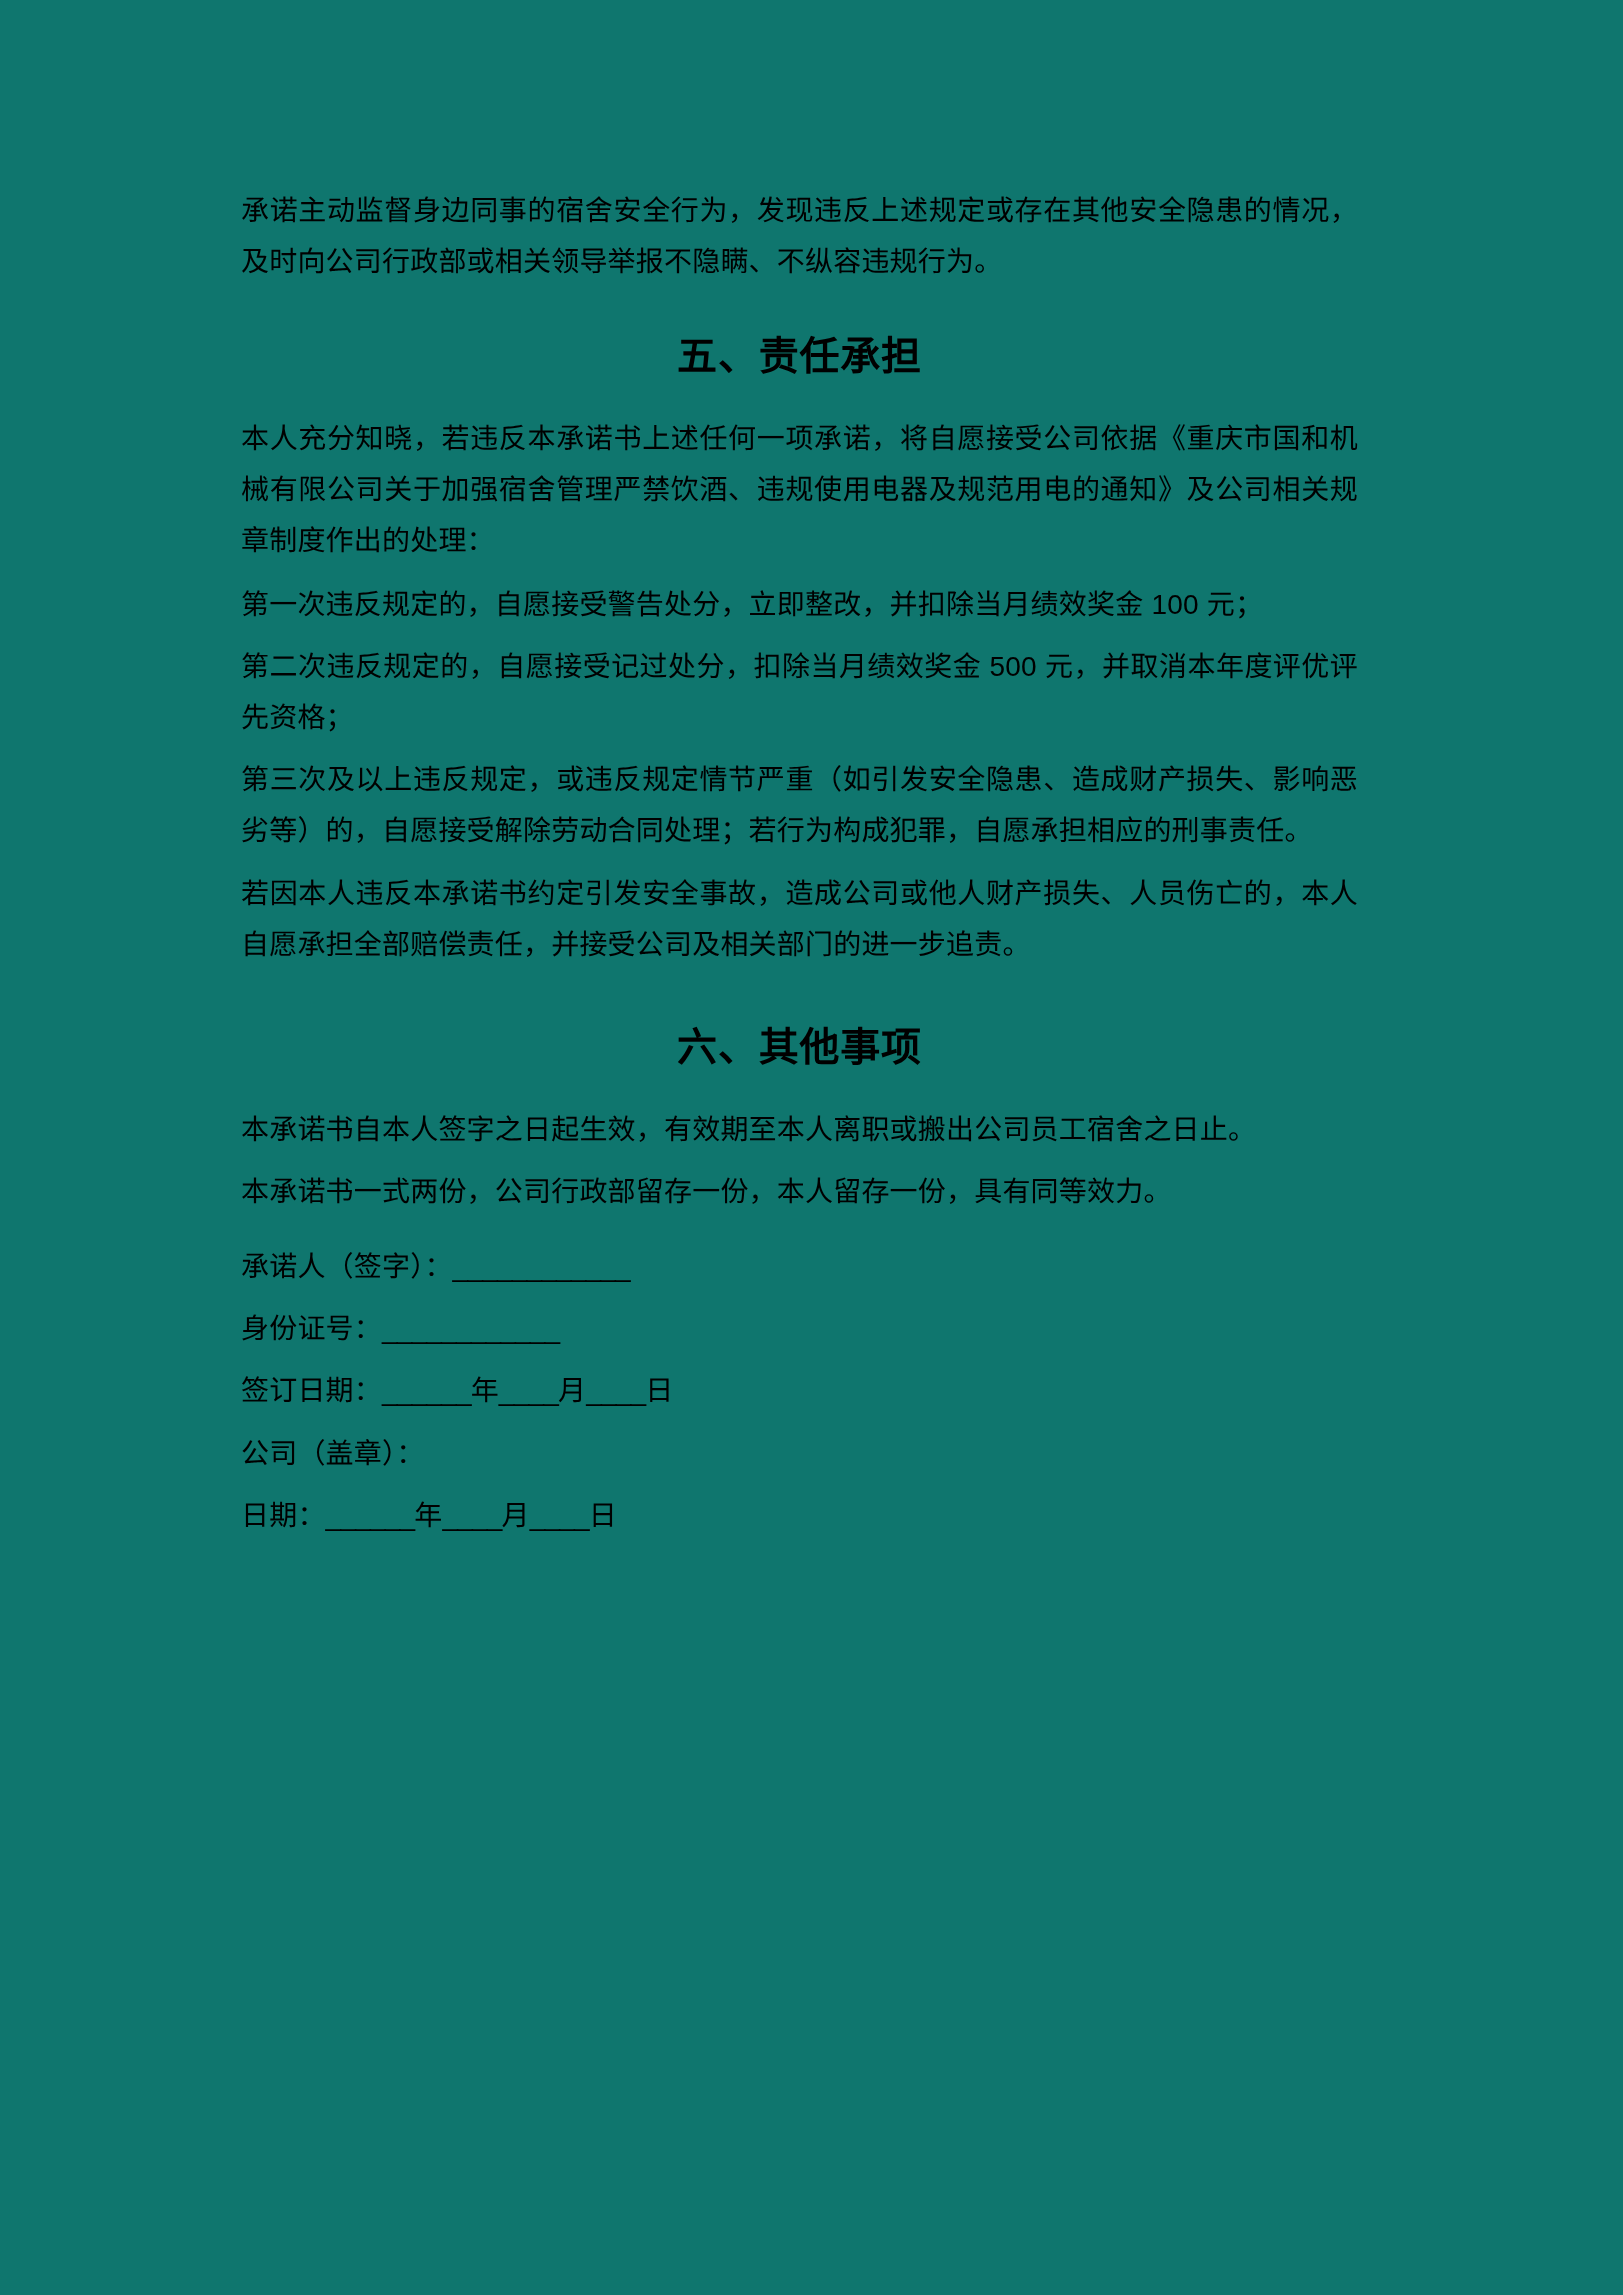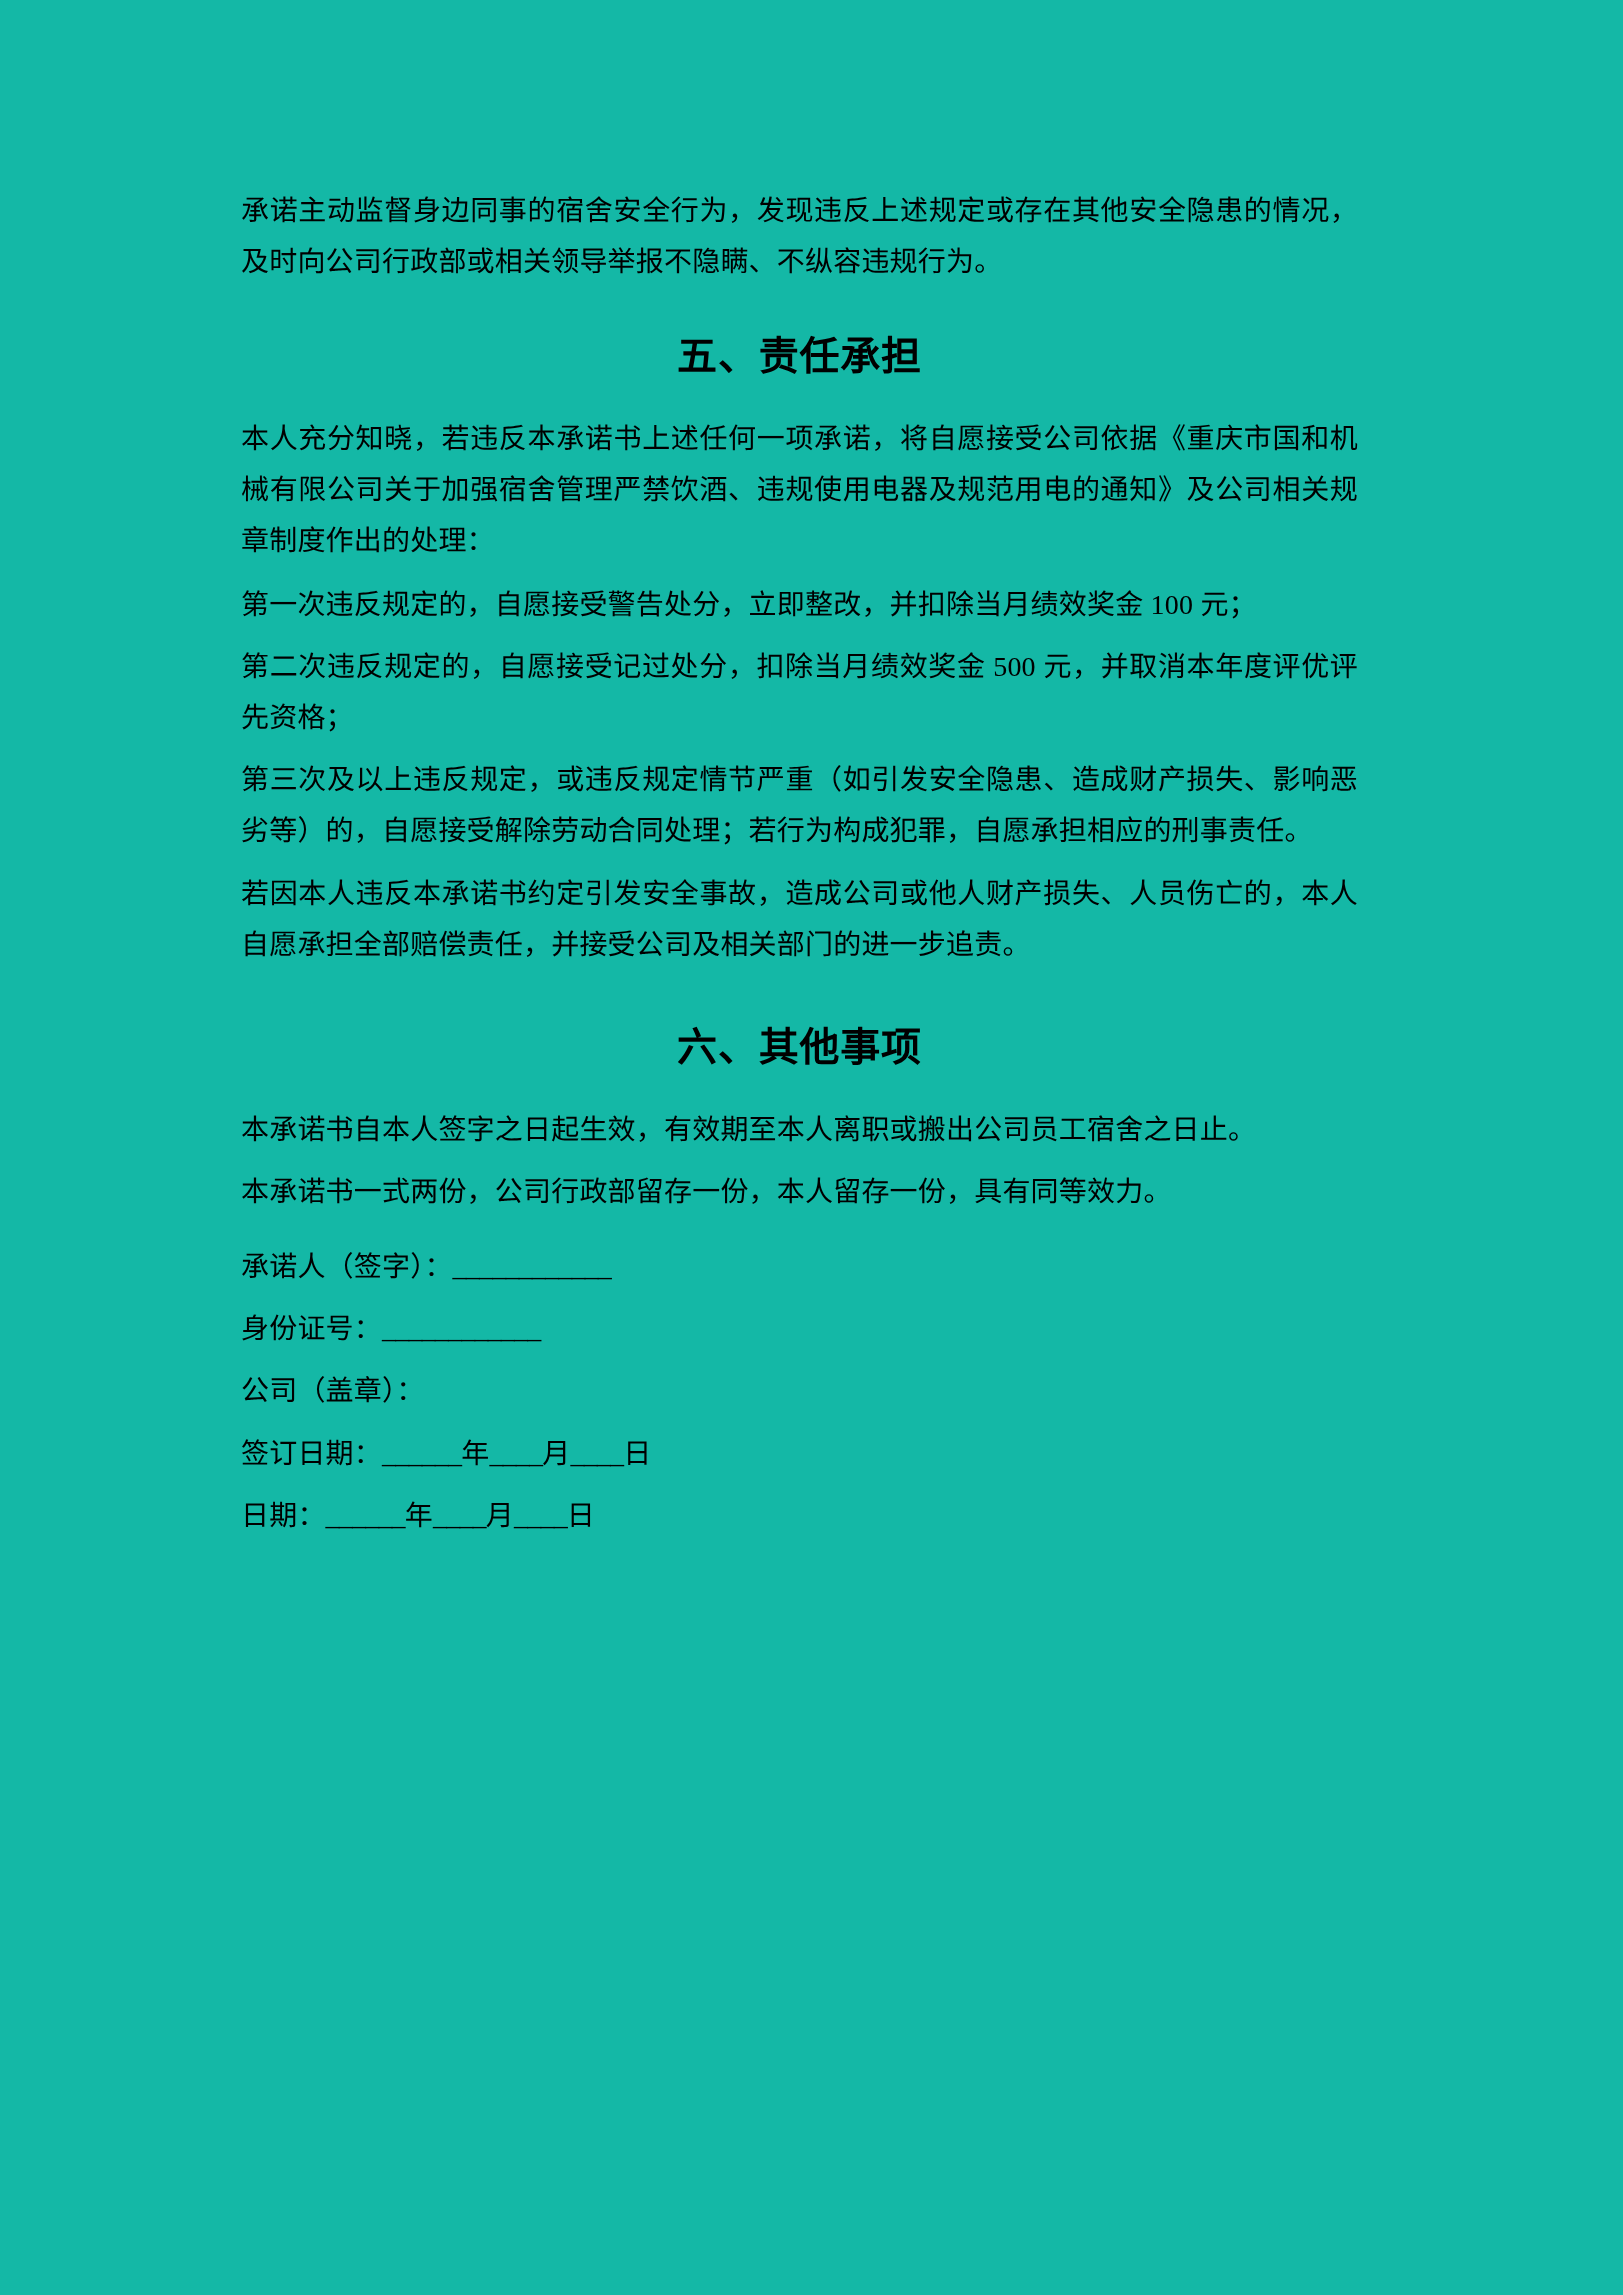--- a/index.html
+++ b/index.html
@@ -11,25 +11,24 @@
 
   body {
     font-family: "Liberation Sans", "DejaVu Sans", sans-serif;
     color: #000000;
   }
 
   .page {
     position: relative;
     width: 1624px;
     height: 2295px;
-    background: #14b8a6;
+    background: #0f766e;
     box-sizing: border-box;
     padding: 186px 265px 8px 241px;
     overflow: hidden;
-    font-family: Liberation Serif, serif;
   }
 
   .doc-body {
     width: 1117px;
   }
 
   
   .section-heading {
     font-size: 40px;
     font-weight: bold;
@@ -118,25 +117,25 @@
 
       <div class="sign-line">
         <span>承诺人（签字）：</span><span class="blank">____________</span>
       </div>
 
       <div class="sign-line">
         <span>身份证号：</span><span class="blank">____________</span>
       </div>
 
       <div class="sign-line">
-        <span>公司（盖章）：</span>
+        <span>签订日期：</span><span class="blank">______</span><span>年</span><span class="blank">____</span><span>月</span><span class="blank">____</span><span>日</span>
       </div>
 
       <div class="sign-line">
-        <span>签订日期：</span><span class="blank">______</span><span>年</span><span class="blank">____</span><span>月</span><span class="blank">____</span><span>日</span>
+        <span>公司（盖章）：</span>
       </div>
 
       <div class="sign-line">
         <span>日期：</span><span class="blank">______</span><span>年</span><span class="blank">____</span><span>月</span><span class="blank">____</span><span>日</span>
       </div>
 
     </div>
 
   </div>
 </div>

